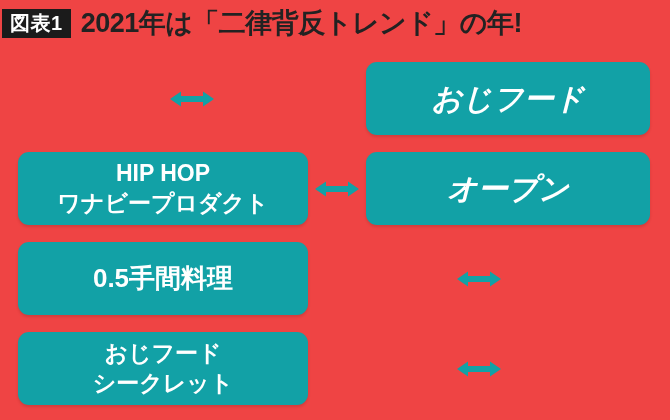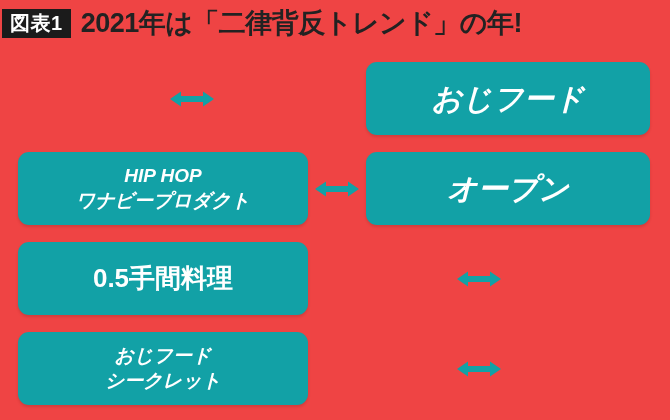--- a/index.html
+++ b/index.html
@@ -60,21 +60,21 @@
     display: flex;
     align-items: center;
     justify-content: center;
     text-align: center;
     white-space: pre-line;
     line-height: 1.3;
     box-shadow: 0 2px 3px rgba(0,0,0,0.12);
   }
   .box.left  { width: 290px; font-size: 26px; }
   .box.right { width: 284px; font-size: 30px; font-style: italic; }
-  .box.small { font-size: 19px; font-style: italic; }
+  .box.small { font-size: 23px; }
   .arrow-wrap {
     flex: 1;
     display: flex;
     align-items: center;
     justify-content: center;
   }
   .arrow-wrap svg { display: block; }
 </style>
 </head>
 <body>

